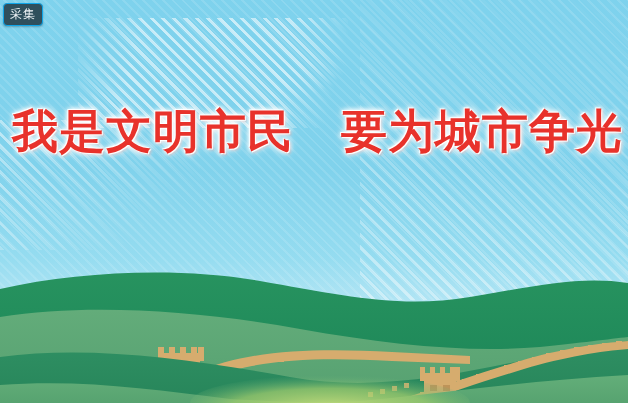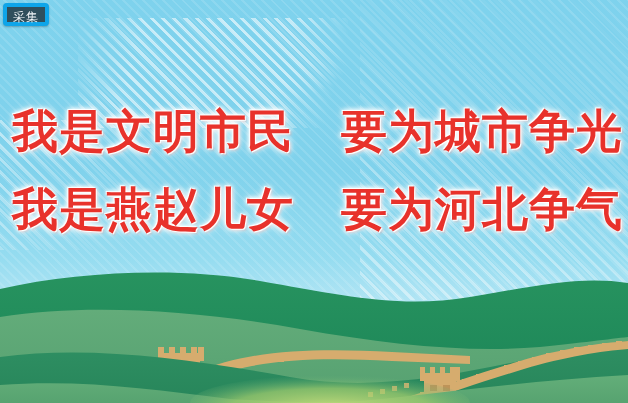--- a/index.html
+++ b/index.html
@@ -107,21 +107,21 @@
   }
   .hills svg{display:block;width:628px;height:150px;}
 
   
   .capture-btn{
     position:absolute;left:3px;top:3px;
     min-width:38px;height:23px;
     box-sizing:border-box;
     padding:0 6px;
     background:#2F4F5C;
-    border:4px solid #0ea5e9;
+    border:1px solid #0ea5e9;
     border-radius:4px;
     color:#F2F7F9;
     font-family:"DejaVu Sans","Liberation Sans",sans-serif;
     font-size:12px;
     line-height:21px;
     text-align:center;
     letter-spacing:1px;
     cursor:pointer;
     box-shadow:0 1px 2px rgba(0,0,0,.25);
   }
@@ -262,18 +262,17 @@
       </g>
 
       <path d="M0,132 C80,126 150,136 230,146 C300,150 330,150 360,148 C430,142 520,128 628,122 L628,150 L0,150 Z" fill="url(#gLow)"></path>
 
       <ellipse cx="330" cy="150" rx="140" ry="28" fill="url(#gGlow)"></ellipse>
     </svg>
   </div>
 
   <div class="slogan">
     <div class="slogan-line">我是文明市民　要为城市争光</div>
-    <div class="slogan-line">我是燕赵儿女　要为河北争气</div>
   </div>
 
   <div class="capture-btn">采集</div>
 
 </div>
 
 </body></html>

